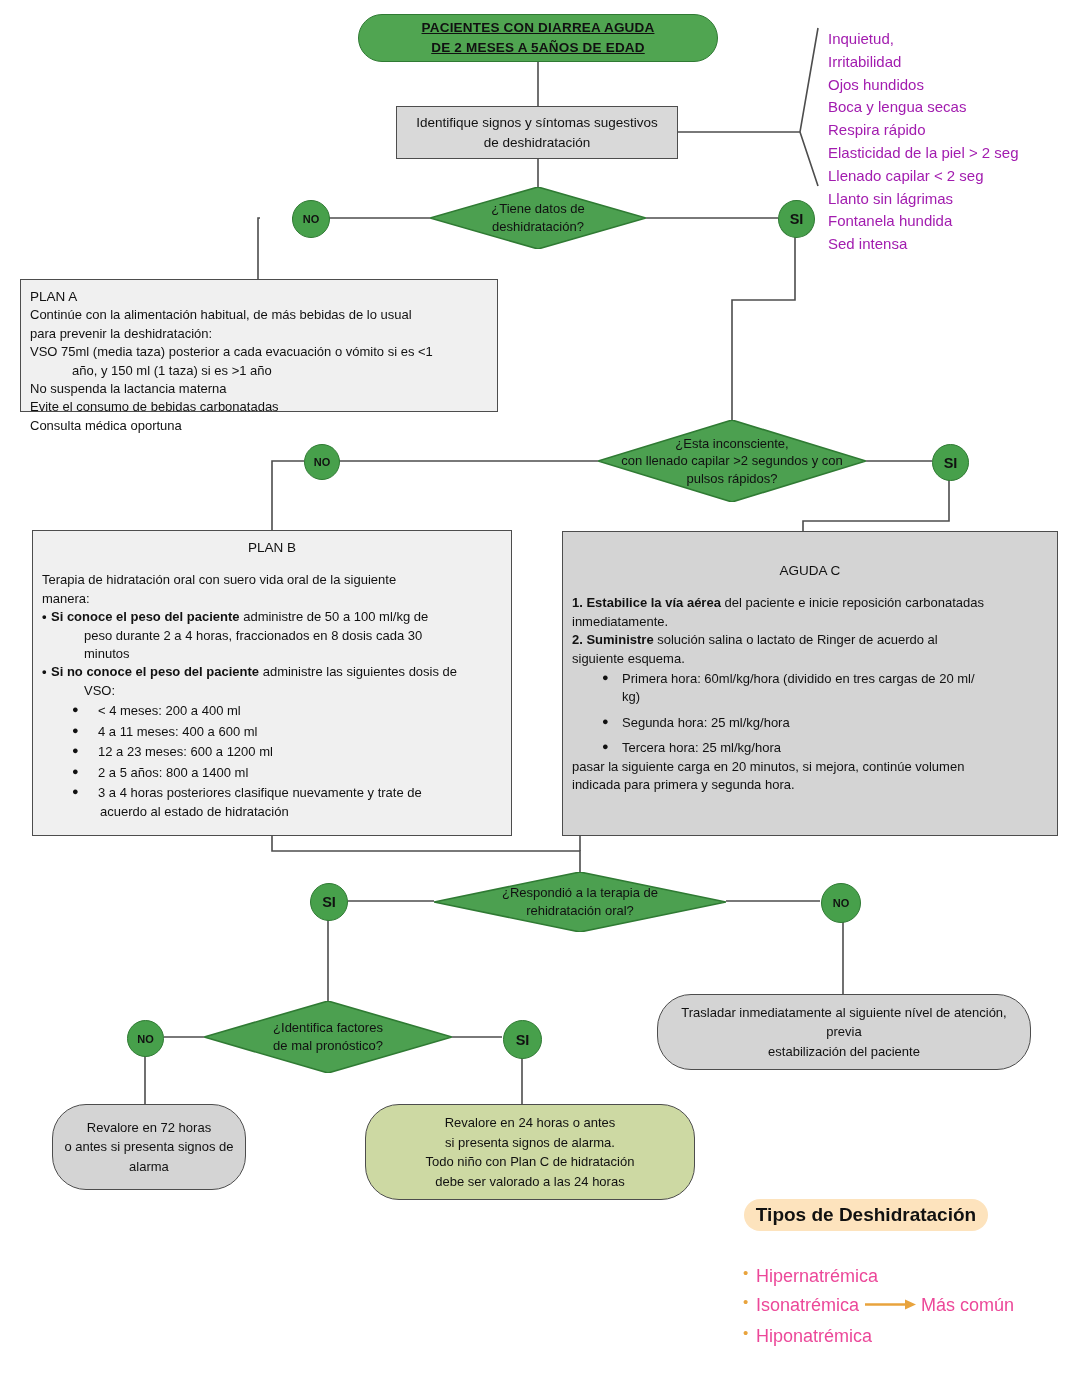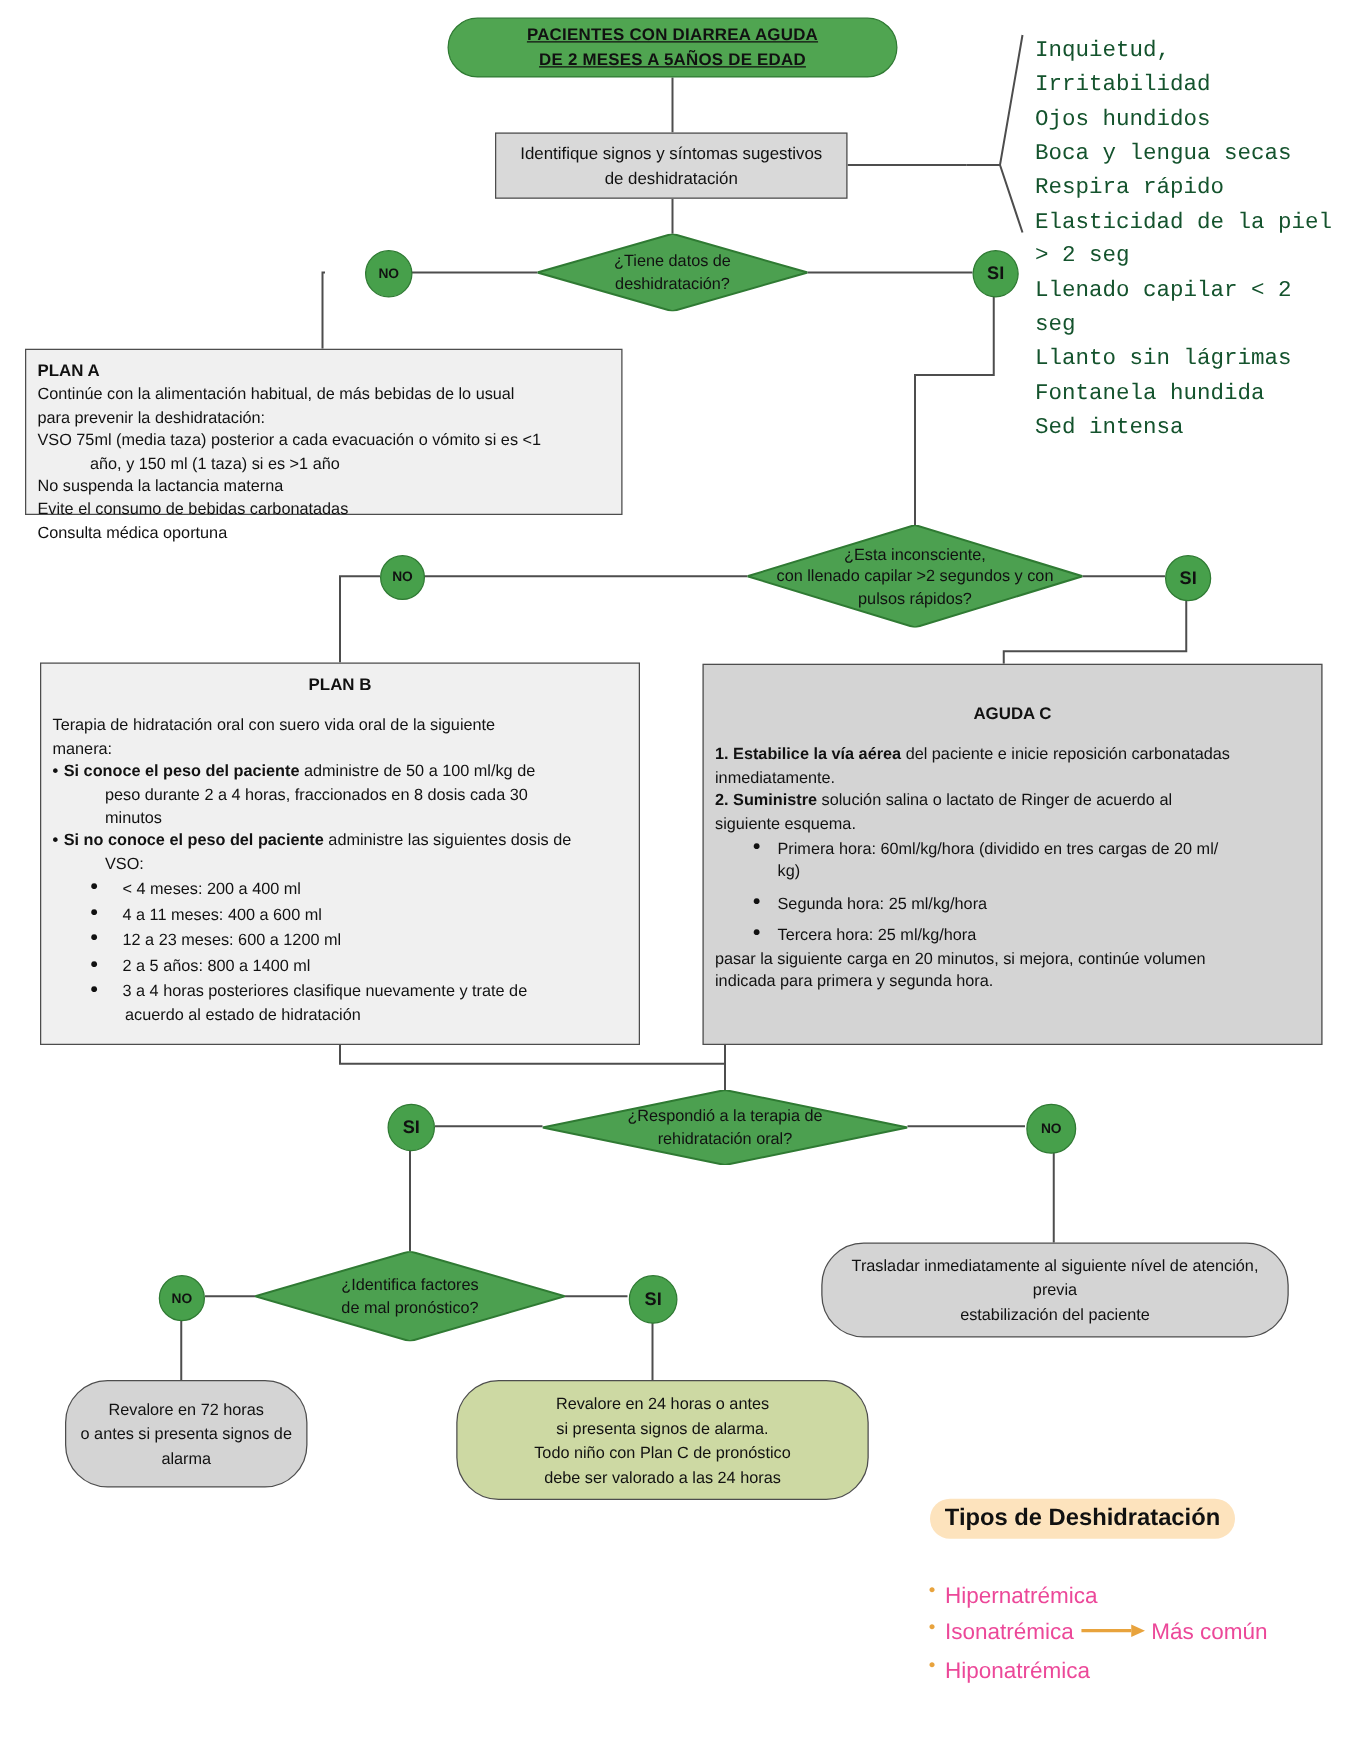--- a/index.html
+++ b/index.html
@@ -64,21 +64,21 @@
   .panel {
     border: 1.4px solid #4d4d4d;
     font-size: 13px;
     line-height: 1.42;
     color: #111;
     padding: 7px 9px 8px 9px;
   }
   .panel.light { background: #f0f0f0; }
   .panel.grey  { background: #d4d4d4; }
   .panel .panel-title {
-    font-weight: bold;
+    font-weight: normal;
     font-size: 13.5px;
   }
   .panel .panel-title.center {
     text-align: center;
     margin-bottom: 14px;
   }
   .panel p { margin: 0; }
   .panel .hang {
     padding-left: 42px;
     text-indent: 0;
@@ -157,24 +157,23 @@
     font-size: 13px;
     line-height: 1.5;
     color: #111;
   }
   .term.grey { background: #d4d4d4; }
   .term.green { background: #cdd9a3; }
 
   
   .symptoms {
     position: absolute;
-    font-size: 18px;
+    font-size: 15px;
     line-height: 1.52;
-    color: #14532d;
-    font-family: Liberation Mono, monospace;
+    color: #a21caf;
   }
 
   
   .legend-title {
     position: absolute;
     background: #fde3bd;
     border-radius: 20px;
     display: flex;
     align-items: center;
     justify-content: center;
@@ -407,21 +406,21 @@
       <span>Revalore en 72 horas</span><br>
       <span>o antes si presenta signos de</span><br>
       <span>alarma</span>
     </div>
   </div>
 
   <div class="node term green" style="left:365px; top:1104px; width:330px; height:96px;">
     <div>
       <span>Revalore en 24 horas o antes</span><br>
       <span>si presenta signos de alarma.</span><br>
-      <span>Todo niño con Plan C de pronóstico</span><br>
+      <span>Todo niño con Plan C de hidratación</span><br>
       <span>debe ser valorado a las 24 horas</span>
     </div>
   </div>
 
   <div class="legend-title" style="left:744px; top:1199px; width:244px; height:32px;">
     <span>Tipos de Deshidratación</span>
   </div>
   <div class="legend-list" style="left:742px; top:1262px; width:320px;">
     <div class="li">
       <span>Hipernatrémica</span>

